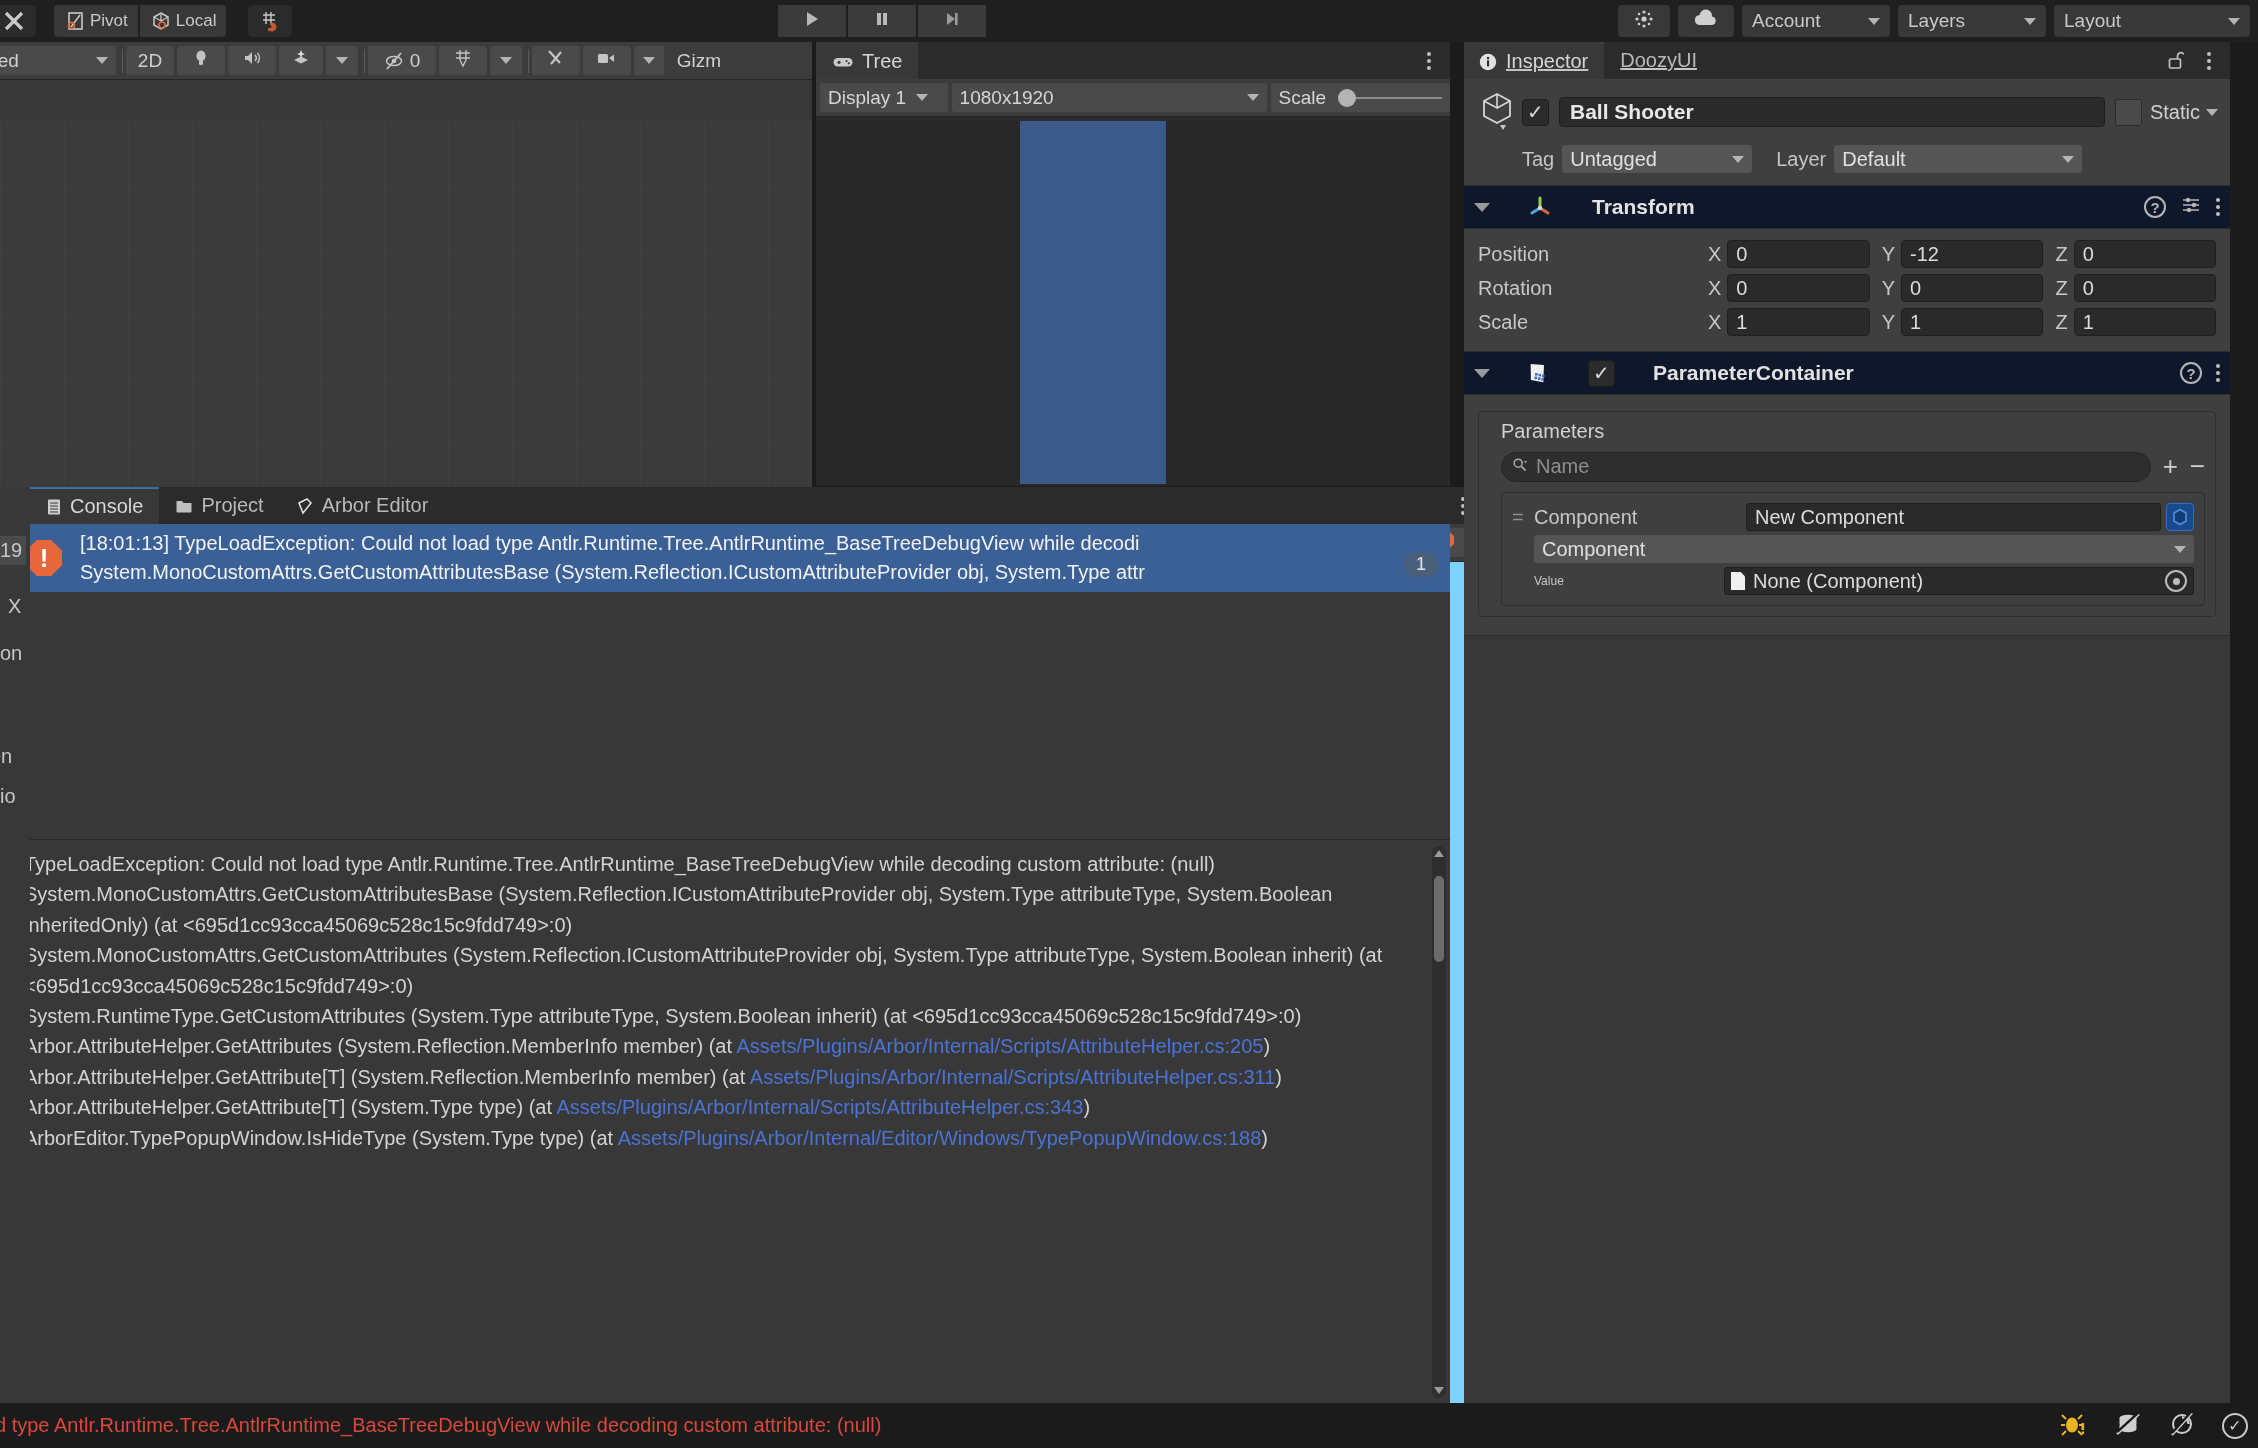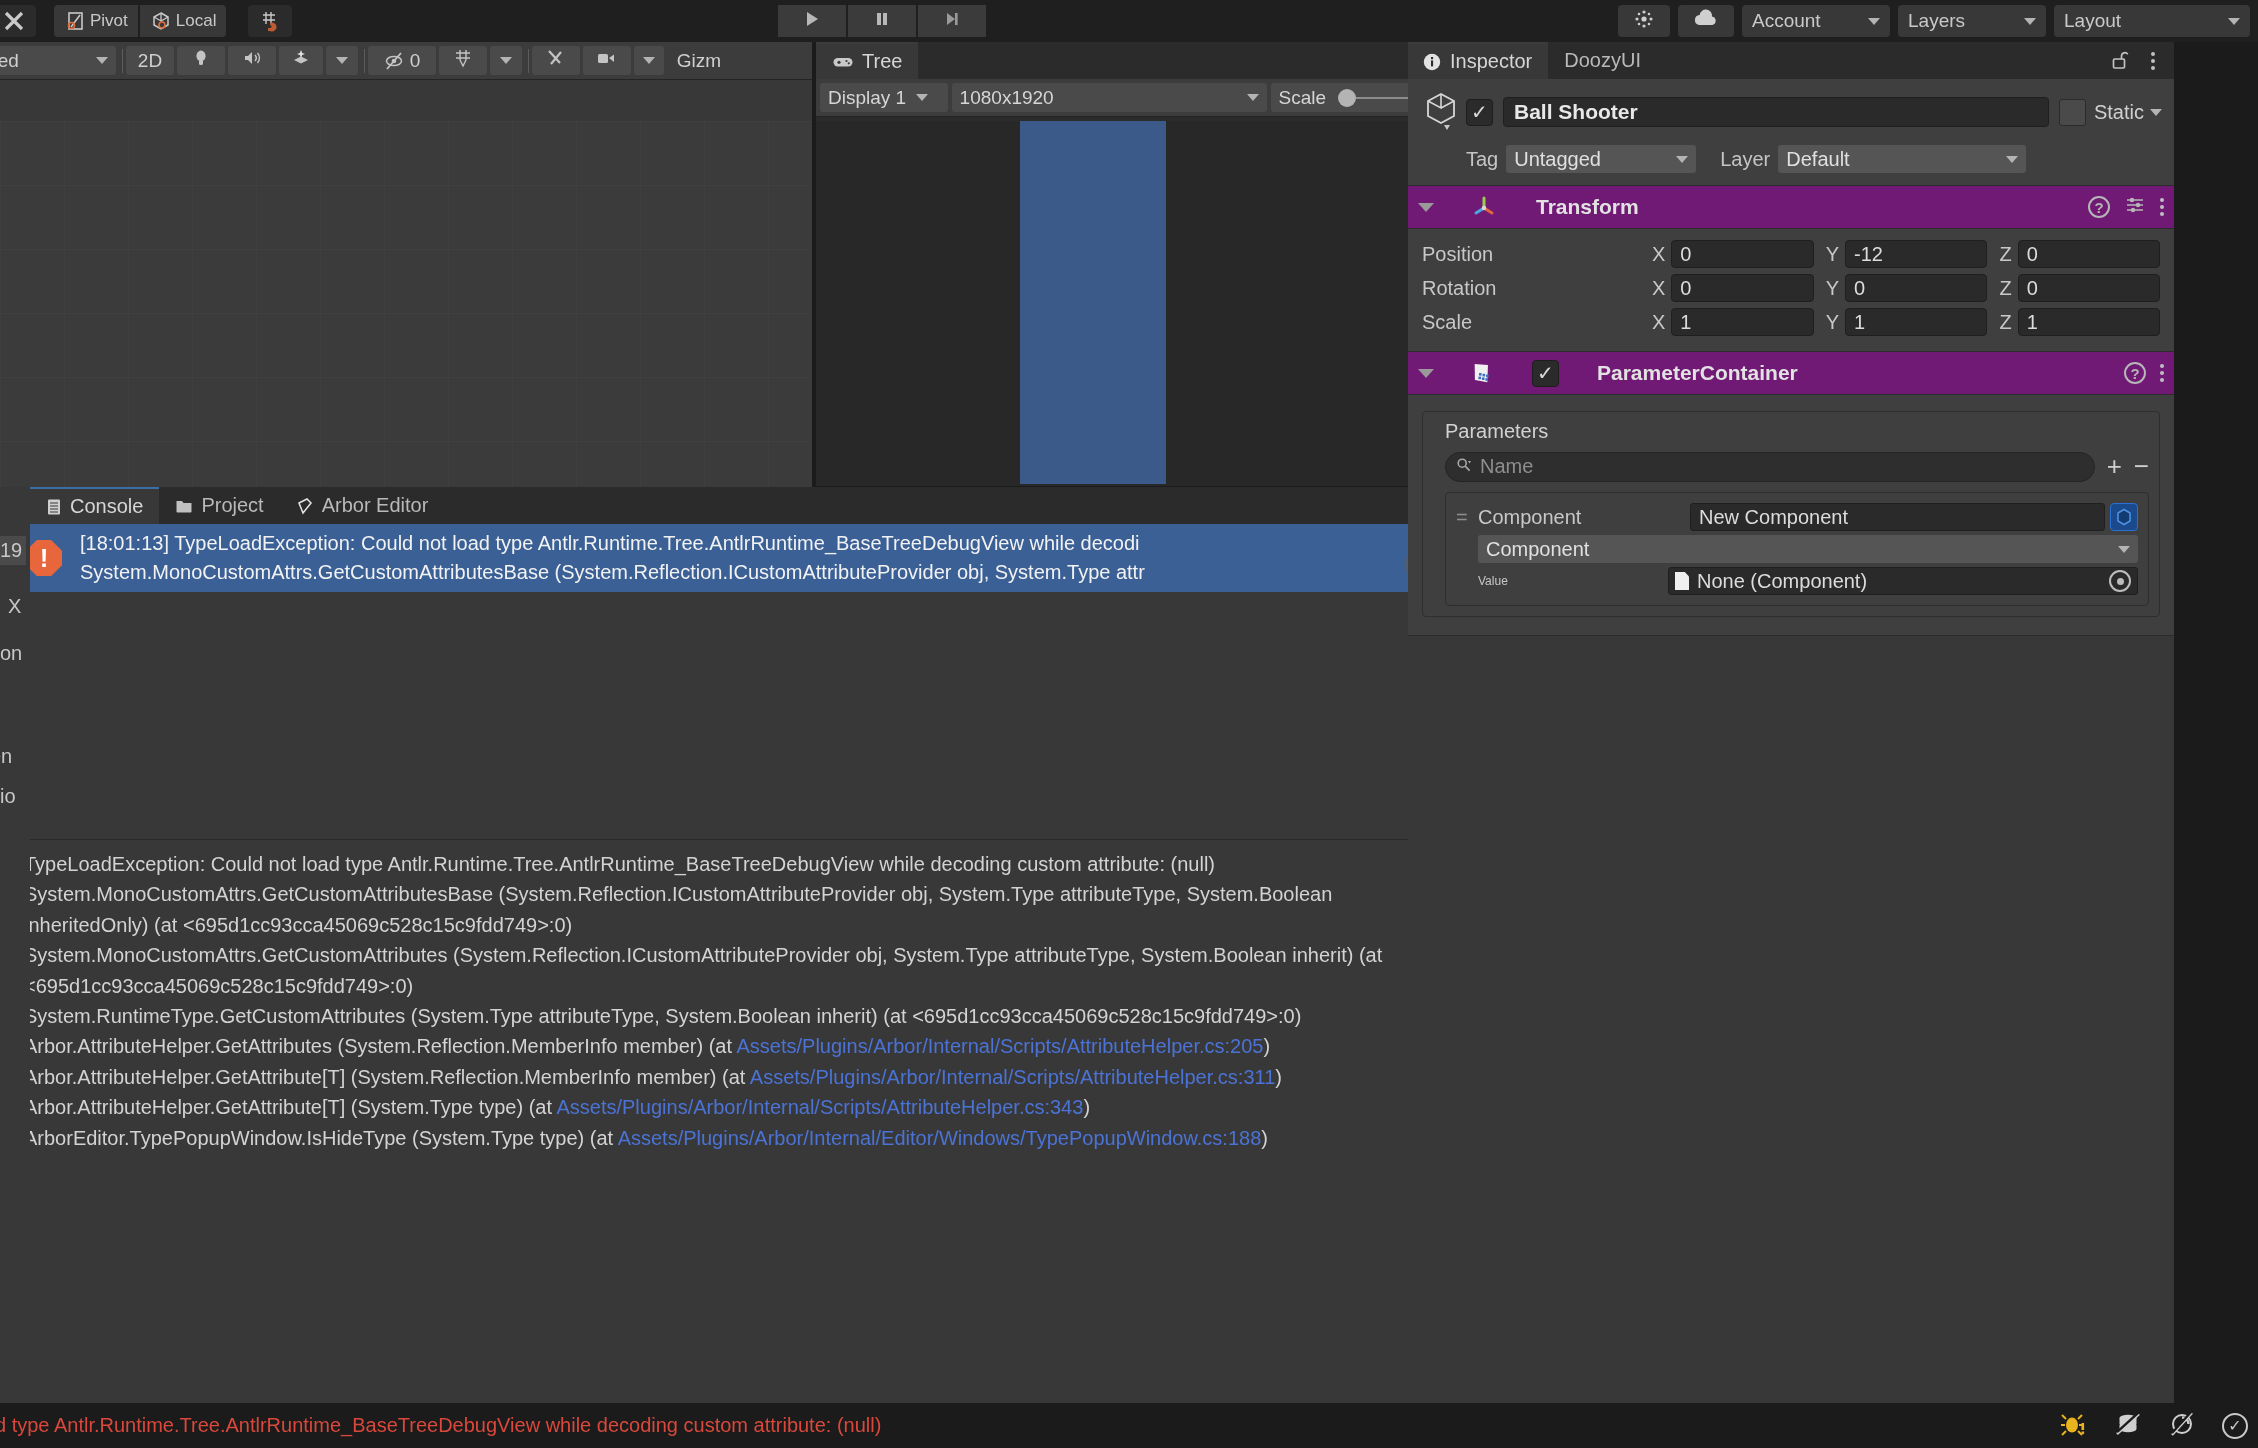--- a/index.html
+++ b/index.html
@@ -180,22 +180,23 @@
   .detail-thumb {
     position: absolute; left: 2px; top: 30px; width: 10px; height: 86px;
     background: #6b6b6b; border-radius: 5px;
   }
   .sb-arrow { position:absolute; left: 2px; width: 0; height: 0; }
   .sb-up { top: 4px; border-left: 5px solid transparent; border-right: 5px solid transparent; border-bottom: 7px solid #9a9a9a; }
   .sb-dn { bottom: 4px; border-left: 5px solid transparent; border-right: 5px solid transparent; border-top: 7px solid #9a9a9a; }
 
   
   .inspector {
-    position: absolute; left: 1408px; top: 42px; width: 766px; height: 1361px;
+    position: absolute; left: 1464px; top: 42px; width: 766px; height: 1361px;
     background: #383838;
+    text-decoration: underline;
   }
   .insp-tabs {
     height: 37px; background: #2b2b2b; display: flex; align-items: flex-end; position: relative;
   }
   .lock-ico { position: absolute; right: 44px; top: 7px; }
   .insp-body { position: absolute; left: 0; top: 37px; right: 0; bottom: 0; overflow: hidden; }
 
   .go-header {
     background: #3f3f3f; padding: 10px 12px 12px 12px; border-bottom: 1px solid #2c2c2c;
   }
@@ -220,21 +221,21 @@
   .go-row2 { display: flex; align-items: center; margin-top: 10px; padding-left: 46px; }
   .mini-lbl { font-size: 20px; color: #c5c5c5; margin-right: 8px; }
   .dd {
     height: 28px; background: #555555; border-radius: 3px; display: flex;
     align-items: center; padding: 0 8px; font-size: 20px; color: #e0e0e0;
     box-sizing: border-box;
   }
   .dd .cap { flex: 1; }
 
   .comp-header {
-    display: flex; align-items: center; height: 42px; background: #701a75;
+    display: flex; align-items: center; height: 42px; background: #0f172a;
     border-bottom: 1px solid #2c2c2c; padding: 0 10px; position: relative; gap: 24px;
   }
   .foldout { width: 0; height: 0; border-left: 8px solid transparent;
     border-right: 8px solid transparent; border-top: 9px solid #9a9a9a; margin-right: 12px; }
   .comp-title { font-size: 21px; color: #e2e2e2; font-weight: bold; margin-left: 14px; }
   .comp-icons { position: absolute; right: 10px; display: flex; align-items: center; gap: 14px; }
   .help-ico {
     width: 22px; height: 22px; border-radius: 50%; border: 2px solid #b6b6b6;
     color: #b6b6b6; font-size: 15px; display: flex; align-items: center;
     justify-content: center; font-weight: bold; box-sizing: border-box;

